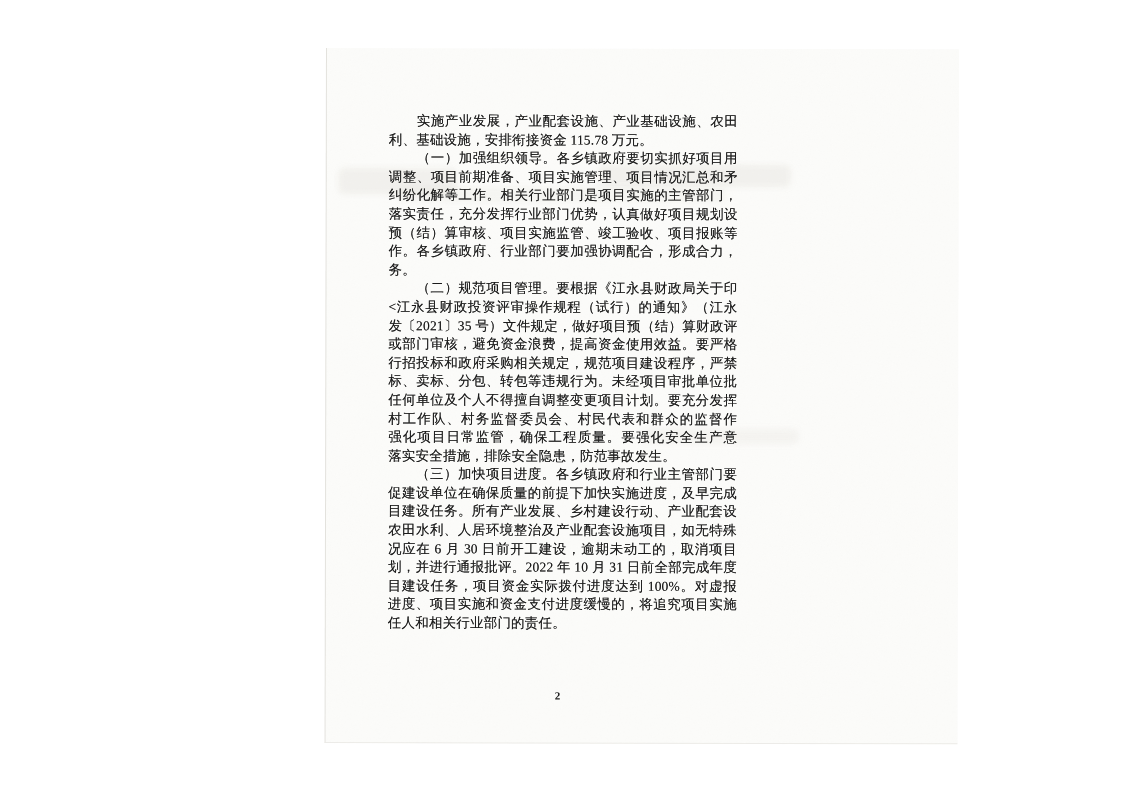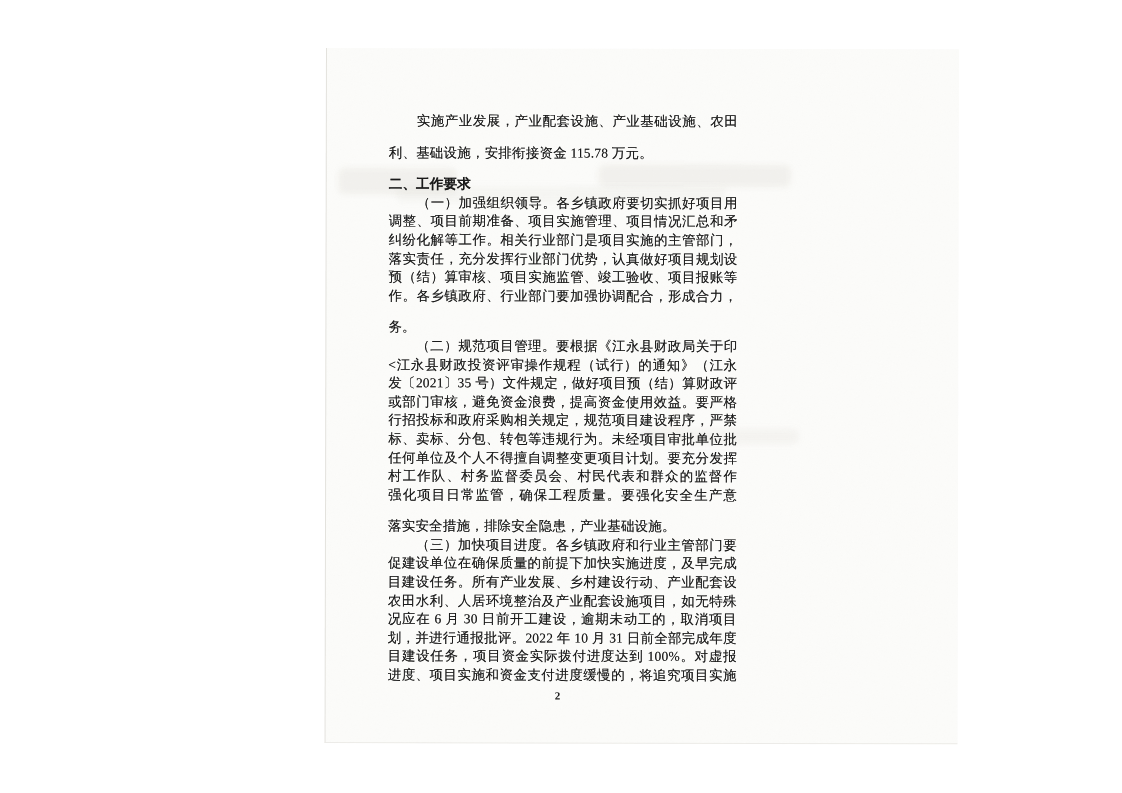--- a/index.html
+++ b/index.html
@@ -64,21 +64,21 @@
     text-align: justify;
     text-align-last: justify;
     text-justify: inter-character;
     letter-spacing: 0.2px;
     white-space: normal;
     overflow: hidden;
     text-shadow: 0 0 0.6px rgba(25,25,25,0.6);
   }
   .line.indent { text-indent: 28px; }
   .line.bold { font-weight: 700; }
-  .line.nojust { text-align: left; text-align-last: left; margin-top: 13px; }
+  .line.nojust { text-align: left; text-align-last: left; }
   .pagenum {
     position: absolute;
     left: 229px;             
     top: 641px;              
     font-size: 11px;
     font-weight: 600;
     color: var(--ink, #1a1a1a);
   }
 </style>
 </head>
@@ -96,43 +96,43 @@
     </svg>
 
     <div class="ghost g1"></div>
     <div class="ghost g2"></div>
     <div class="ghost g3"></div>
     <div class="ghost g4"></div>
 
     <div class="textcol">
         <div class="line indent">实施产业发展，产业配套设施、产业基础设施、农田水</div>
         <div class="line nojust">利、基础设施，安排衔接资金 115.78 万元。</div>
-        <div class="line bold nojust">二、工作要求</div>
         <div class="line indent">（一）加强组织领导。各乡镇政府要切实抓好项目用地</div>
         <div class="line">调整、项目前期准备、项目实施管理、项目情况汇总和矛盾</div>
         <div class="line">纠纷化解等工作。相关行业部门是项目实施的主管部门，要</div>
         <div class="line">落实责任，充分发挥行业部门优势，认真做好项目规划设计、</div>
         <div class="line">预（结）算审核、项目实施监管、竣工验收、项目报账等工</div>
         <div class="line">作。各乡镇政府、行业部门要加强协调配合，形成合力，共</div>
         <div class="line nojust">务。</div>
         <div class="line indent">（二）规范项目管理。要根据《江永县财政局关于印发</div>
         <div class="line">&lt;江永县财政投资评审操作规程（试行）的通知》（江永财</div>
         <div class="line">发〔2021〕35 号）文件规定，做好项目预（结）算财政评审</div>
         <div class="line">或部门审核，避免资金浪费，提高资金使用效益。要严格执</div>
         <div class="line">行招投标和政府采购相关规定，规范项目建设程序，严禁串</div>
         <div class="line">标、卖标、分包、转包等违规行为。未经项目审批单位批准，</div>
         <div class="line">任何单位及个人不得擅自调整变更项目计划。要充分发挥驻</div>
         <div class="line">村工作队、村务监督委员会、村民代表和群众的监督作用，</div>
         <div class="line">强化项目日常监管，确保工程质量。要强化安全生产意识，</div>
-        <div class="line nojust">落实安全措施，排除安全隐患，产业基础设施。</div>
+        <div class="line nojust">落实安全措施，排除安全隐患，防范事故发生。</div>
         <div class="line indent">（三）加快项目进度。各乡镇政府和行业主管部门要督</div>
         <div class="line">促建设单位在确保质量的前提下加快实施进度，及早完成项</div>
         <div class="line">目建设任务。所有产业发展、乡村建设行动、产业配套设施</div>
         <div class="line">农田水利、人居环境整治及产业配套设施项目，如无特殊情</div>
         <div class="line">况应在 6 月 30 日前开工建设，逾期未动工的，取消项目计</div>
         <div class="line">划，并进行通报批评。2022 年 10 月 31 日前全部完成年度项</div>
         <div class="line">目建设任务，项目资金实际拨付进度达到 100%。对虚报项目</div>
         <div class="line">进度、项目实施和资金支付进度缓慢的，将追究项目实施责</div>
+        <div class="line nojust">任人和相关行业部门的责任。</div>
       </div>
 
     <div class="pagenum">2</div>
   </div>
 </div>
 
 </body></html>

